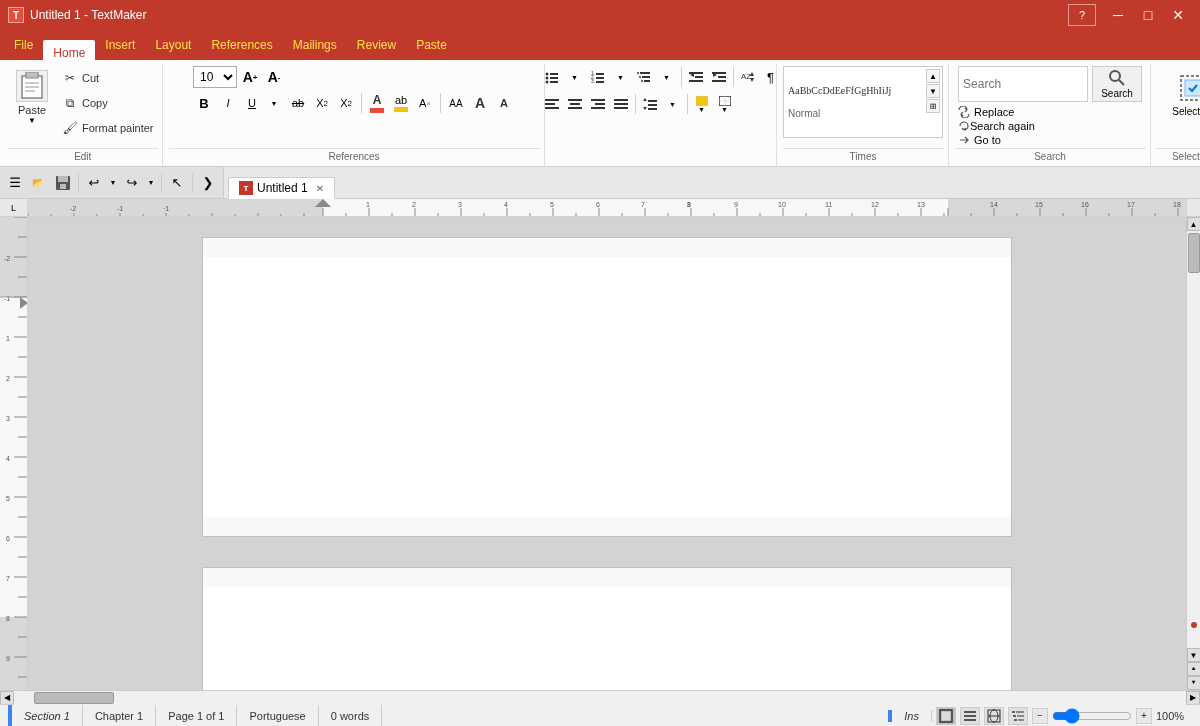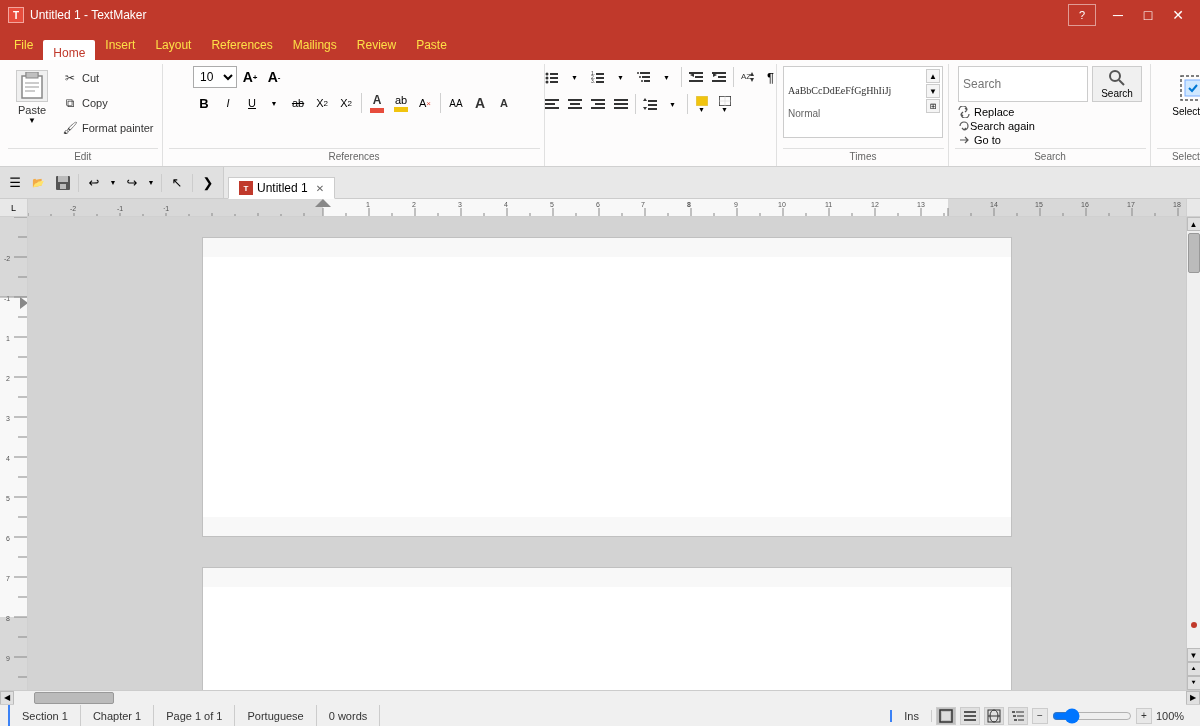--- a/index.html
+++ b/index.html
@@ -87,21 +87,21 @@
     
     .document-wrapper { padding: 20px 20px; display: flex; flex-direction: column; align-items: center; gap: 0; }
     .page-top-strip { width: 810px; height: 20px; background: #f8f8f8; border: 1px solid #c0c0c0; border-bottom: none; }
     .page { width: 810px; min-height: 500px; background: white; border: 1px solid #c0c0c0; border-top: none; border-bottom: none; position: relative; }
     .page-bottom-strip { width: 810px; height: 20px; background: #f8f8f8; border: 1px solid #c0c0c0; border-top: none; }
     .page-divider { width: 810px; height: 30px; background: #d3d3d3; }
 
     
     .status-bar { height: 22px; background: #f0f0f0; border-top: 1px solid #ccc; display: flex; align-items: center; padding: 0 8px; gap: 0; flex-shrink: 0; font-size: 11px; color: #333; }
     .status-item { padding: 0 12px; border-right: 1px solid #ccc; height: 100%; display: flex; align-items: center; }
-    .status-item:first-child { border-left: 2px solid #3b82f6; }
+    .status-item:first-child { border-left: 4px solid #3b82f6; font-style: italic; }
     .status-right { margin-left: auto; display: flex; align-items: center; gap: 4px; }
     .view-btn { width: 20px; height: 18px; display: flex; align-items: center; justify-content: center; border: 1px solid #ccc; background: #e0e0e0; cursor: pointer; font-size: 9px; }
     .view-btn.active { background: #c0c0c0; }
     .zoom-slider { display: flex; align-items: center; gap: 4px; }
     .zoom-minus, .zoom-plus { width: 16px; height: 16px; border: 1px solid #ccc; background: #e8e8e8; display: flex; align-items: center; justify-content: center; font-size: 10px; cursor: pointer; }
 
     
     .ruler-svg { width: 100%; height: 18px; }
 
     

